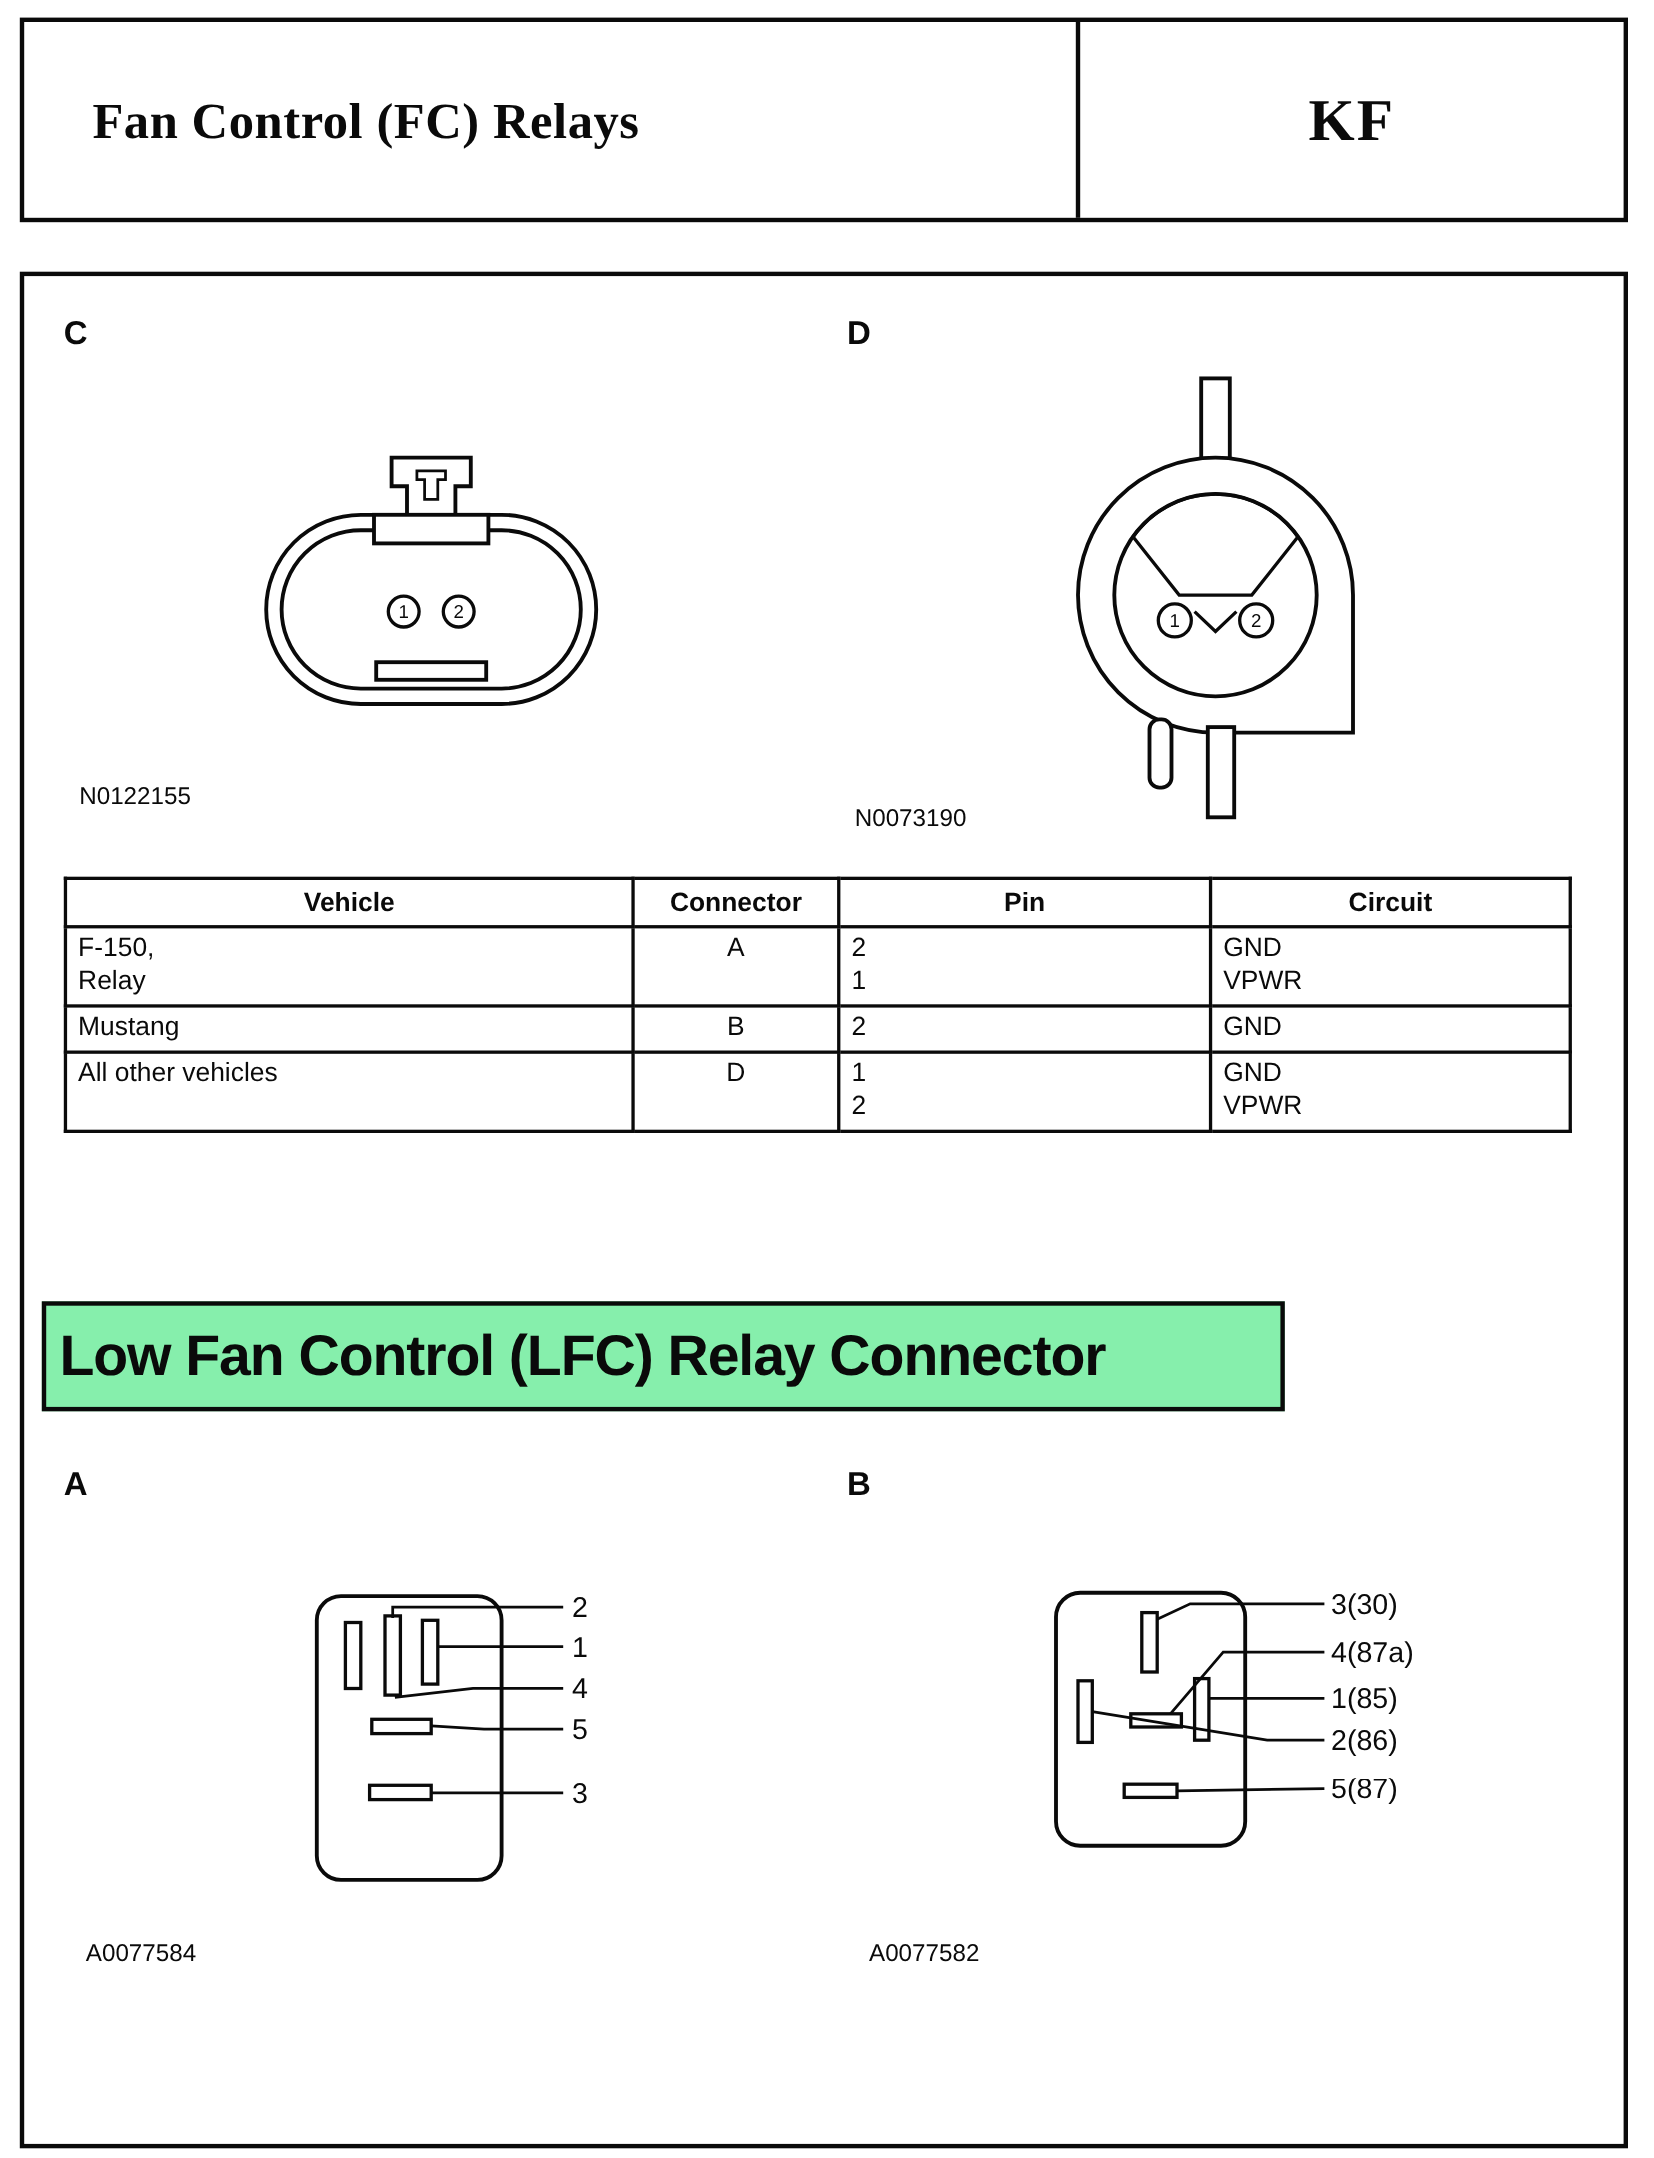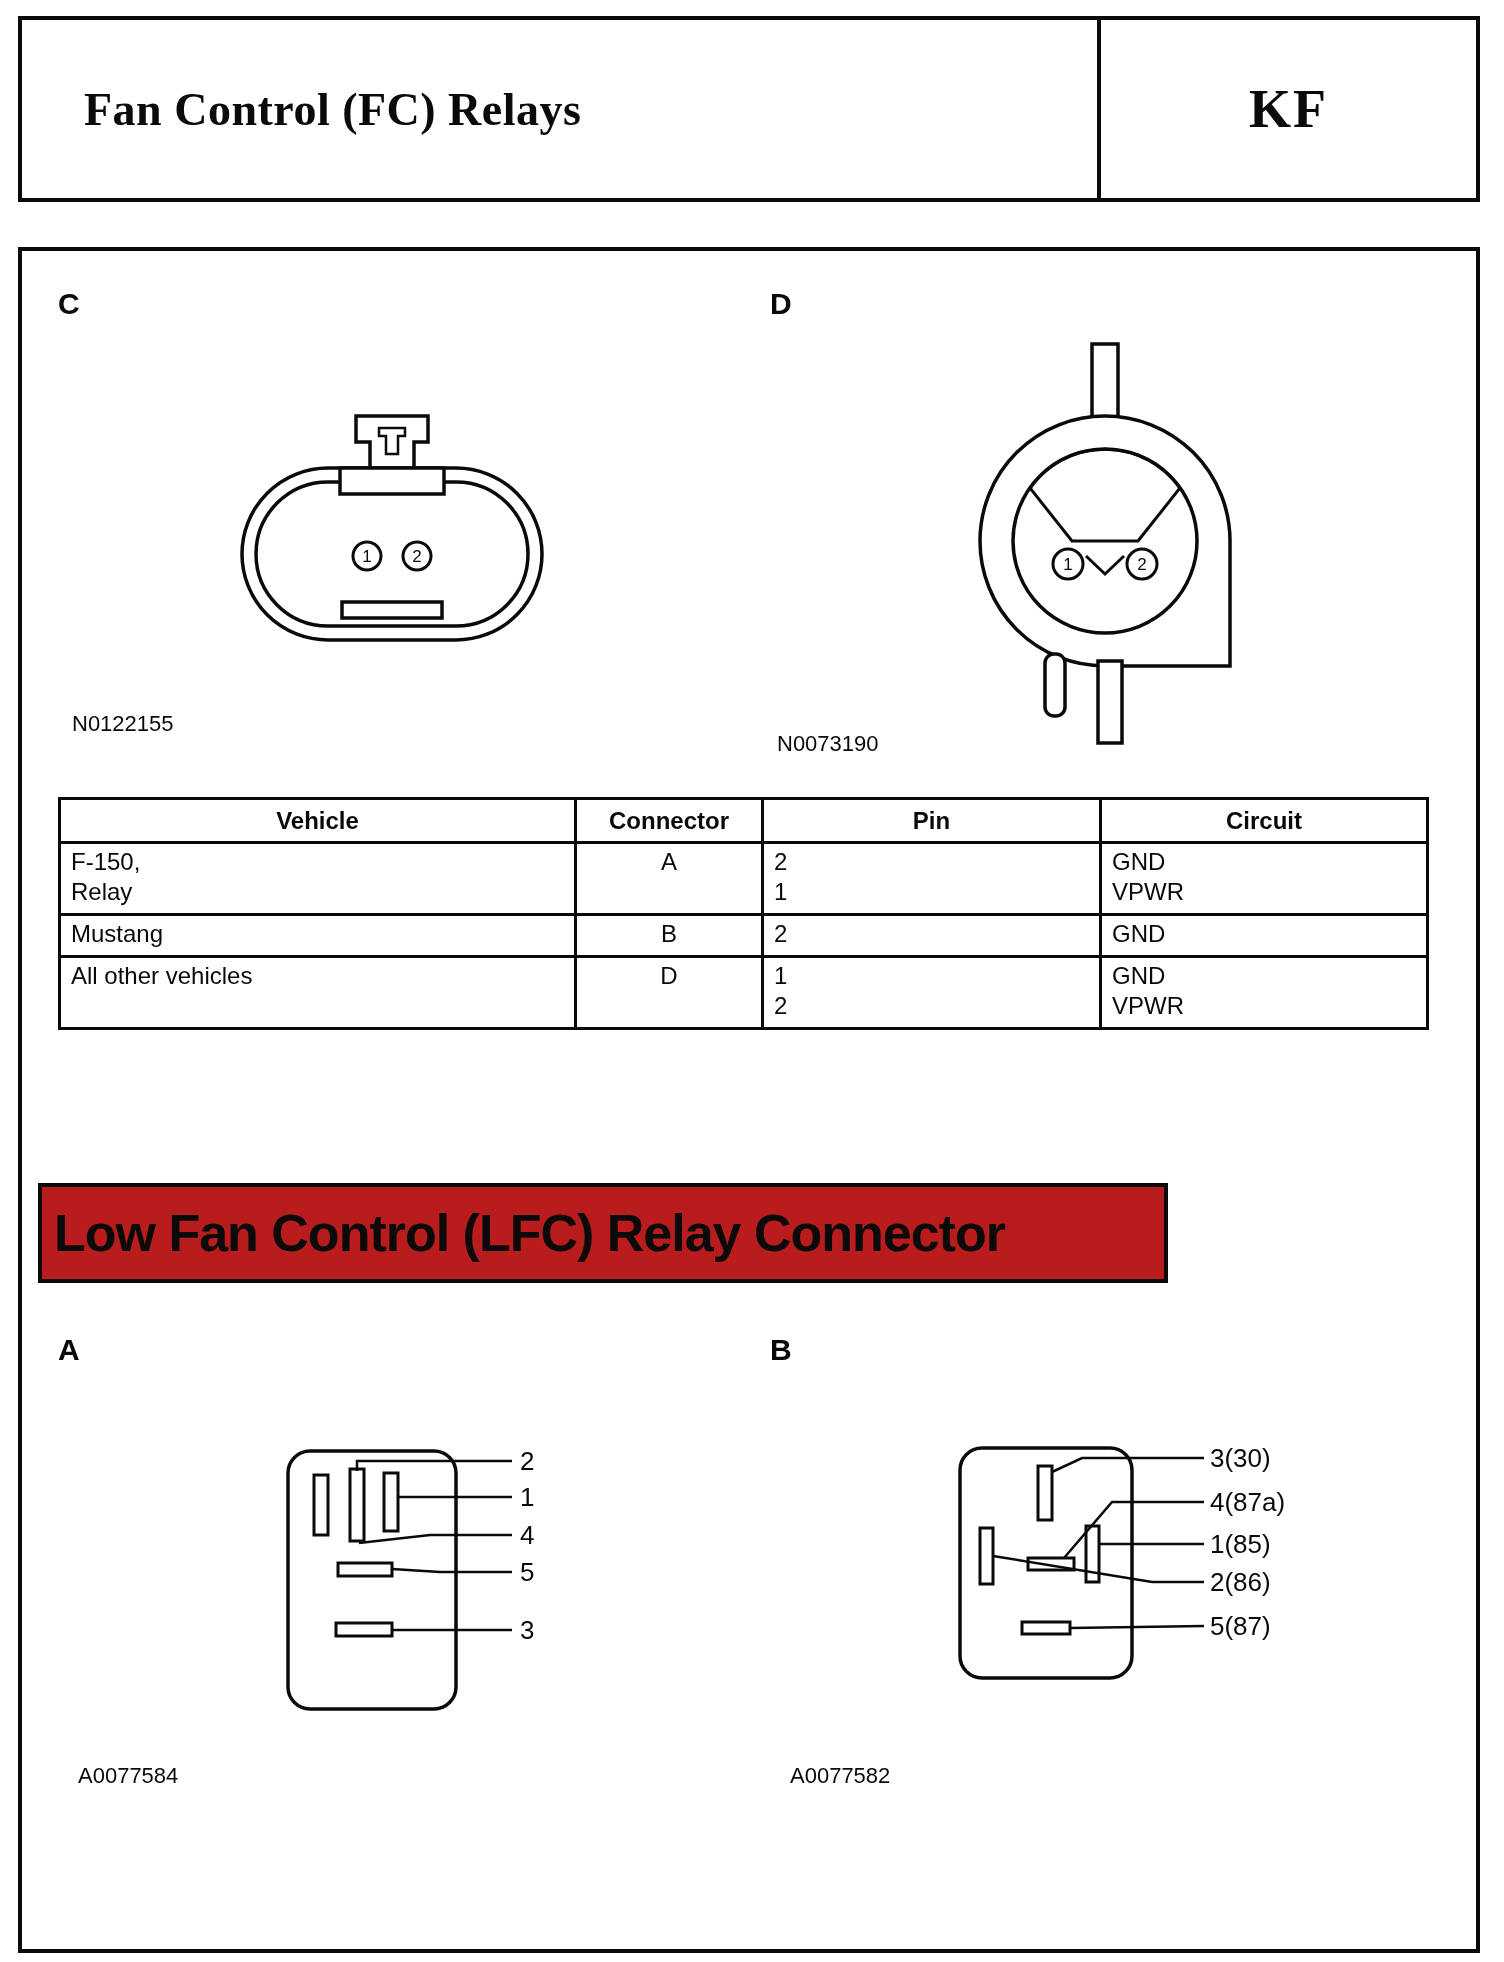--- a/index.html
+++ b/index.html
@@ -18,21 +18,21 @@
     width: 1462px; height: 186px;
     border: 4px solid #0a0a0a;
     display: flex;
   }
   .header-left { flex: 1 1 auto; display: flex; align-items: center; padding-left: 62px; }
   .header-title {
     font-family: "Liberation Serif", serif;
     font-weight: bold; font-size: 46px; letter-spacing: 0.5px;
   }
   .header-right {
-    width: 379px; border-left: 4px solid #0a0a0a;
+    width: 498px; border-left: 4px solid #0a0a0a;
     display: flex; align-items: center; justify-content: center;
   }
   .header-code {
     font-family: "Liberation Serif", serif;
     font-weight: bold; font-size: 54px; letter-spacing: 2px;
   }
 
   
   .main-box {
     position: absolute; left: 18px; top: 247px;
@@ -57,21 +57,21 @@
     height: 44px; vertical-align: middle; padding: 2px;
   }
   .cell-connector { text-align: center; }
 
   
   .lfc-heading-box {
     position: absolute; left: 16px; top: 932px;
     width: 1130px; height: 100px;
     border: 4px solid #0a0a0a;
     display: flex; align-items: center; padding-left: 12px;
-    background: #b91c1c;
+    background: #86efac;
   }
   .lfc-heading { font-weight: bold; font-size: 52px; letter-spacing: -1px; white-space: nowrap; }
 
   
   svg { position: absolute; overflow: visible; }
   svg .ln   { stroke: #0a0a0a; fill: none; }
   svg .fillw{ stroke: #0a0a0a; fill: #fff; }
   svg text  { font-family: "Liberation Sans", sans-serif; fill: #0a0a0a; stroke: none; }
   svg .pin-num   { font-size: 17px; text-anchor: middle; }
   svg .pin-label { font-size: 26px; }

